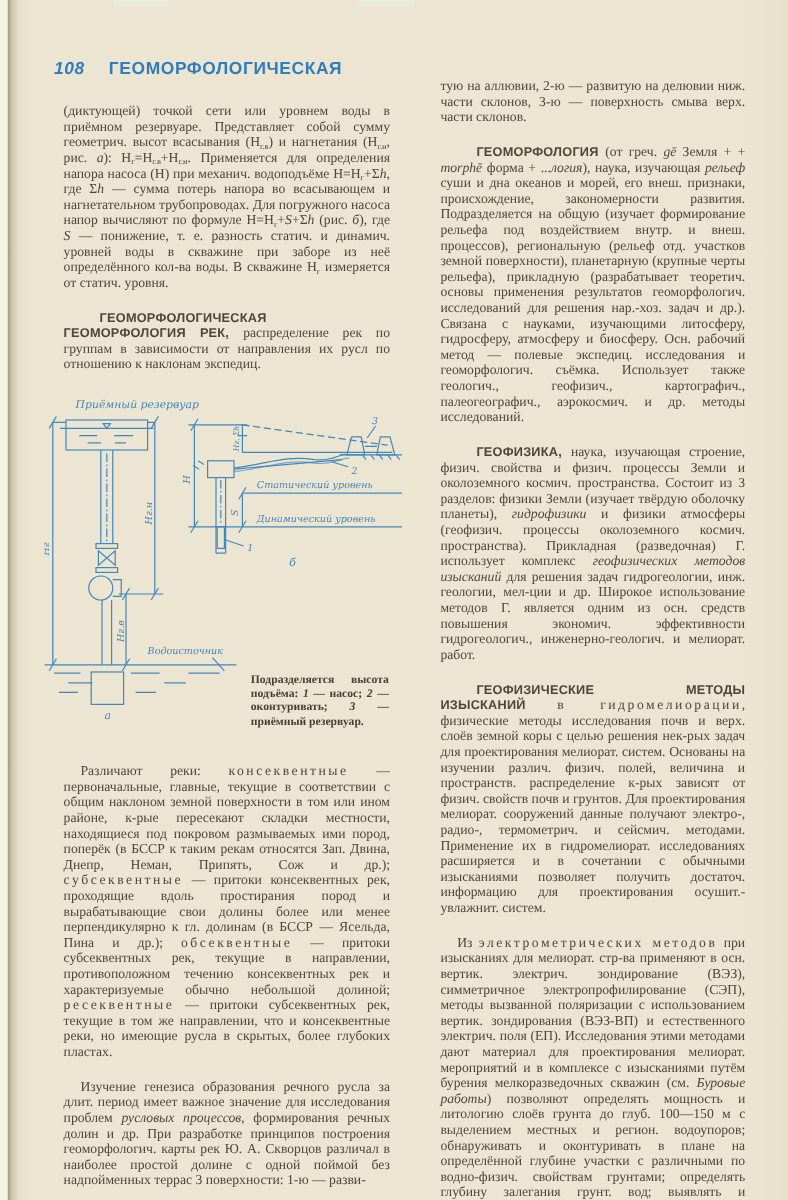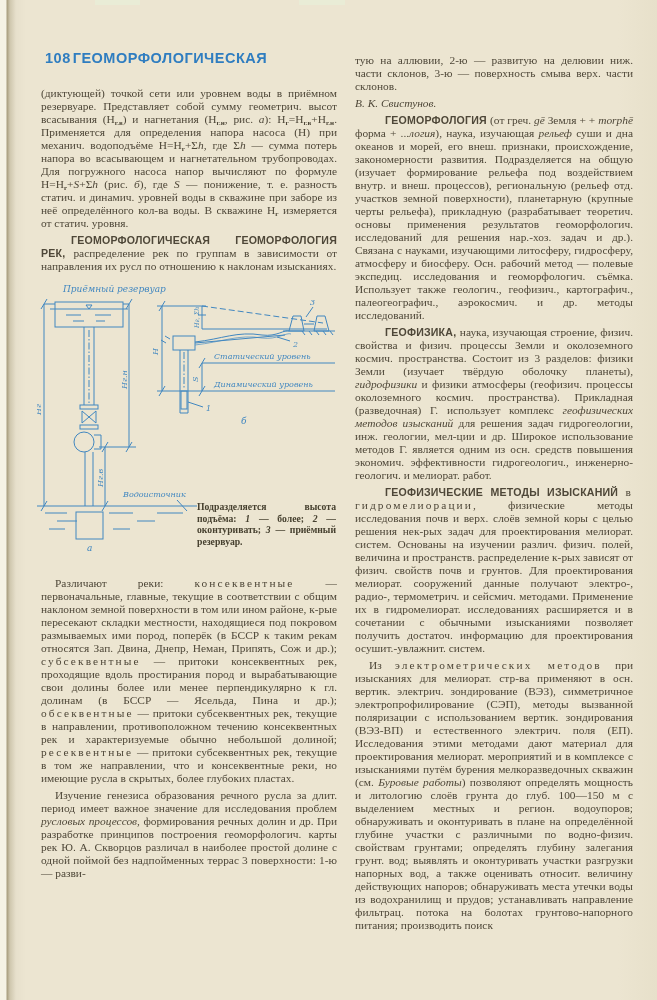--- a/index.html
+++ b/index.html
@@ -14,33 +14,33 @@
   #mark1{left:95px;width:45px;}
   #mark2{left:299px;width:46px;}
   .page{display:flex;gap:10px;padding:50px 20px 0 37px;box-sizing:border-box;}
   .col-left{width:304px;flex:none;}
   .col-right{width:286px;flex:none;}
   .page-header{
     font-family:"Liberation Sans",sans-serif;font-weight:bold;
     font-size:14.5px;letter-spacing:.5px;color:var(--blue-header,#2f7dc0);
     margin:0 0 21px 8px;white-space:nowrap;
   }
-  .page-header .num{margin-right:2px;}
-  p.para{margin:4px;text-align:justify;font-size:11.4px;line-height:13px;}
+  .page-header .num{margin-right:20px;font-style:italic;}
+  p.para{margin:16px;text-align:justify;font-size:11.4px;line-height:13px;}
   .noind{text-indent:0;}
   .ind{text-indent:14px;}
   .mt{margin-top:3px;}
   .gap{margin-top:5px;}
   .small{font-size:9.2px;line-height:10.15px;}
   .sig{text-align:right;font-style:italic;font-size:10.6px;line-height:13px;padding-right:2px;}
   span.b{font-weight:bold;}
   span.i{font-style:italic;}
   span.sp{letter-spacing:2.1px;}
   span.hw{font-weight:bold;font-family:"Liberation Sans",sans-serif;font-size:10.6px;letter-spacing:.2px;padding-left:30px;}
-  sub{font-size:7px;line-height:0;vertical-align:-2px;font-weight:bold;}
+  sub{font-size:7px;line-height:0;vertical-align:-2px;}
   .figure{position:relative;width:304px;height:294px;margin:6px 0 3px 0;}
   .figure svg{position:absolute;left:0;top:0;}
   .fig-caption{position:absolute;left:156px;top:218px;width:147px;}
   .fig-caption p.para{font-size:9.7px;line-height:11.6px;color:var(--caption-ink,#46402f);}
   .ln, .ln line, .ln rect, .ln path, .ln circle{stroke:var(--blue-diagram,#4187c0);fill:none;stroke-width:1;}
   .ln .fillpat{stroke:var(--blue-diagram,#4187c0);}
   .pat{stroke:var(--blue-diagram,#4187c0);stroke-width:.6;fill:none;}
   .dash{stroke-dasharray:6 3;}
   .cdash{stroke-dasharray:7 2 1.5 2;stroke-width:.7;}
   text.dl{fill:var(--blue-diagram,#4187c0);font:italic 8px "DejaVu Serif",serif;stroke:none;}
@@ -55,21 +55,21 @@
 
 <div class="page">
 
   <div class="col-left">
     <div class="page-header">
       <span class="num">108</span><span>ГЕОМОРФОЛОГИЧЕСКАЯ</span>
     </div>
 
     <div>
         <p class="para noind"><span>(диктующей) точкой сети или уровнем воды в приёмном резервуаре. Представляет собой сумму геометрич. высот всасывания (Н<sub>г.в</sub>) и нагнетания (Н<sub>г.н</sub>, рис. </span><span class="i">а</span><span>): Н<sub>г</sub>=Н<sub>г.в</sub>+Н<sub>г.н</sub>. Применяется для определения напора насоса (Н) при механич. водоподъёме Н=Н<sub>г</sub>+Σ</span><span class="i">h</span><span>, где Σ</span><span class="i">h</span><span> — сумма потерь напора во всасывающем и нагнетательном трубопроводах. Для погружного насоса напор вычисляют по формуле Н=Н<sub>г</sub>+</span><span class="i">S</span><span>+Σ</span><span class="i">h</span><span> (рис. </span><span class="i">б</span><span>), где </span><span class="i">S</span><span> — понижение, т. е. разность статич. и динамич. уровней воды в скважине при заборе из неё определённого кол-ва воды. В скважине Н<sub>г</sub> измеряется от статич. уровня.</span></p>
-        <p class="para noind mt"><span class="hw">ГЕОМОРФОЛОГИЧЕСКАЯ ГЕОМОРФОЛОГИЯ РЕК, </span><span>распределение рек по группам в зависимости от направления их русл по отношению к наклонам изысканиях.</span></p>
+        <p class="para noind mt"><span class="hw">ГЕОМОРФОЛОГИЧЕСКАЯ ГЕОМОРФОЛОГИЯ РЕК, </span><span>распределение рек по группам в зависимости от направления их русл по отношению к наклонам экспедиц.</span></p>
       </div>
 
     <div class="figure">
       <svg width="304" height="294" viewBox="0 0 304 294">
         <defs>
           <pattern id="xh" width="4" height="4" patternUnits="userSpaceOnUse">
             <path d="M0 4L4 0M0 0L4 4" class="pat"></path>
           </pattern>
           <pattern id="dh" width="4" height="4" patternUnits="userSpaceOnUse">
             <path d="M0 4L4 0" class="pat"></path>
@@ -160,32 +160,31 @@
         <text x="273" y="26" class="dl">3</text>
         <text x="256" y="68" class="dl">2</text>
         <text x="169" y="132" class="dl">1</text>
         <text x="177" y="80" class="dl">Статический уровень</text>
         <text x="177" y="108" class="dl">Динамический уровень</text>
         <text transform="translate(161 103) rotate(-90)" class="dl">S</text>
         <text x="204" y="145" class="dl dlb">б</text>
       </svg>
 
       <div class="fig-caption">
-          <p class="para noind"><span class="b">Подразделяется высота подъёма: </span><span class="b i">1</span><span class="b"> — более; </span><span class="b i">2</span><span class="b"> — оконтуривать; </span><span class="b i">3</span><span class="b"> — приёмный резервуар.</span></p>
+          <p class="para noind"><span class="b">Подразделяется высота подъёма: </span><span class="b i">1</span><span class="b"> — насос; </span><span class="b i">2</span><span class="b"> — оконтуривать; </span><span class="b i">3</span><span class="b"> — приёмный резервуар.</span></p>
         </div>
     </div>
 
     <div>
         <p class="para ind small gap"><span>Различают реки: </span><span class="sp">консеквентные</span><span> — первоначальные, главные, текущие в соответствии с общим наклоном земной поверхности в том или ином районе, к-рые пересекают складки местности, находящиеся под покровом размываемых ими пород, поперёк (в БССР к таким рекам относятся Зап. Двина, Днепр, Неман, Припять, Сож и др.); </span><span class="sp">субсеквентные</span><span> — притоки консеквентных рек, проходящие вдоль простирания пород и вырабатывающие свои долины более или менее перпендикулярно к гл. долинам (в БССР — Ясельда, Пина и др.); </span><span class="sp">обсеквентные</span><span> — притоки субсеквентных рек, текущие в направлении, противоположном течению консеквентных рек и характеризуемые обычно небольшой долиной; </span><span class="sp">ресеквентные</span><span> — притоки субсеквентных рек, текущие в том же направлении, что и консеквентные реки, но имеющие русла в скрытых, более глубоких пластах.</span></p>
         <p class="para ind gap"><span>Изучение генезиса образования речного русла за длит. период имеет важное значение для исследования проблем </span><span class="i">русловых процессов</span><span>, формирования речных долин и др. При разработке принципов построения геоморфологич. карты рек Ю. А. Скворцов различал в наиболее простой долине с одной поймой без надпойменных террас 3 поверхности: 1-ю — разви-</span></p>
       </div>
   </div>
 
   <div class="col-right">
       <p class="para noind"><span>тую на аллювии, 2-ю — развитую на делювии ниж. части склонов, 3-ю — поверхность смыва верх. части склонов.</span></p>
-      <p class="para sig"><span class="i">В. К. Свистунов.</span></p>
       <p class="para noind mt"><span class="hw">ГЕОМОРФОЛОГИЯ </span><span>(от греч. </span><span class="i">gē</span><span> Земля + + </span><span class="i">morphē</span><span> форма + ...</span><span class="i">логия</span><span>), наука, изучающая </span><span class="i">рельеф</span><span> суши и дна океанов и морей, его внеш. признаки, происхождение, закономерности развития. Подразделяется на общую (изучает формирование рельефа под воздействием внутр. и внеш. процессов), региональную (рельеф отд. участков земной поверхности), планетарную (крупные черты рельефа), прикладную (разрабатывает теоретич. основы применения результатов геоморфологич. исследований для решения нар.-хоз. задач и др.). Связана с науками, изучающими литосферу, гидросферу, атмосферу и биосферу. Осн. рабочий метод — полевые экспедиц. исследования и геоморфологич. съёмка. Использует также геологич., геофизич., картографич., палеогеографич., аэрокосмич. и др. методы исследований.</span></p>
       <p class="para noind gap"><span class="hw">ГЕОФИЗИКА, </span><span>наука, изучающая строение, физич. свойства и физич. процессы Земли и околоземного космич. пространства. Состоит из 3 разделов: физики Земли (изучает твёрдую оболочку планеты), </span><span class="i">гидрофизики</span><span> и физики атмосферы (геофизич. процессы околоземного космич. пространства). Прикладная (разведочная) Г. использует комплекс </span><span class="i">геофизических методов изысканий</span><span> для решения задач гидрогеологии, инж. геологии, мел-ции и др. Широкое использование методов Г. является одним из осн. средств повышения экономич. эффективности гидрогеологич., инженерно-геологич. и мелиорат. работ.</span></p>
       <p class="para noind gap"><span class="hw">ГЕОФИЗИЧЕСКИЕ МЕТОДЫ ИЗЫСКАНИЙ </span><span class="sp">в гидромелиорации</span><span>, физические методы исследования почв и верх. слоёв земной коры с целью решения нек-рых задач для проектирования мелиорат. систем. Основаны на изучении различ. физич. полей, величина и пространств. распределение к-рых зависят от физич. свойств почв и грунтов. Для проектирования мелиорат. сооружений данные получают электро-, радио-, термометрич. и сейсмич. методами. Применение их в гидромелиорат. исследованиях расширяется и в сочетании с обычными изысканиями позволяет получить достаточ. информацию для проектирования осушит.-увлажнит. систем.</span></p>
       <p class="para ind small gap"><span>Из </span><span class="sp">электрометрических методов</span><span> при изысканиях для мелиорат. стр-ва применяют в осн. вертик. электрич. зондирование (ВЭЗ), симметричное электропрофилирование (СЭП), методы вызванной поляризации с использованием вертик. зондирования (ВЭЗ-ВП) и естественного электрич. поля (ЕП). Исследования этими методами дают материал для проектирования мелиорат. мероприятий и в комплексе с изысканиями путём бурения мелкоразведочных скважин (см. </span><span class="i">Буровые работы</span><span>) позволяют определять мощность и литологию слоёв грунта до глуб. 100—150 м с выделением местных и регион. водоупоров; обнаруживать и оконтуривать в плане на определённой глубине участки с различными по водно-физич. свойствам грунтами; определять глубину залегания грунт. вод; выявлять и оконтуривать участки разгрузки напорных вод, а также оценивать относит. величину действующих напоров; обнаруживать места утечки воды из водохранилищ и прудов; устанавливать направление фильтрац. потока на болотах грунтово-напорного питания; производить поиск</span></p>
     </div>
 
 </div>
 
 </body></html>

